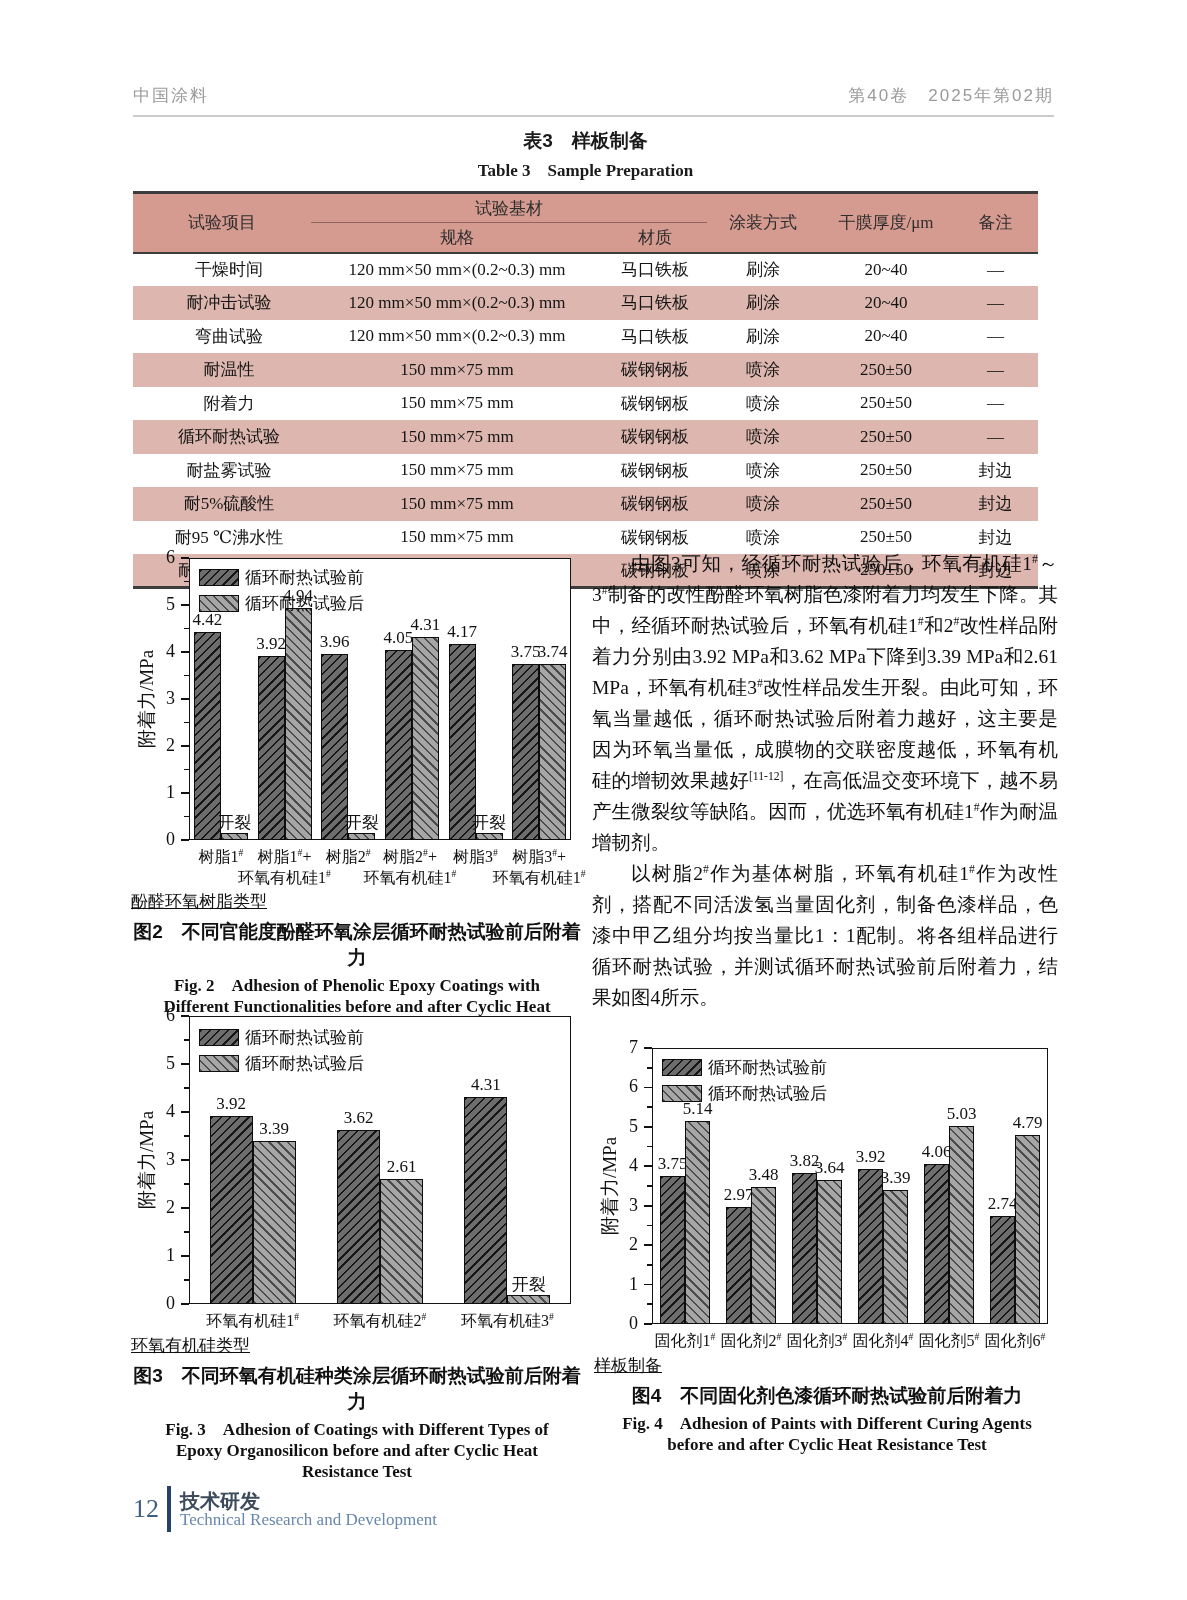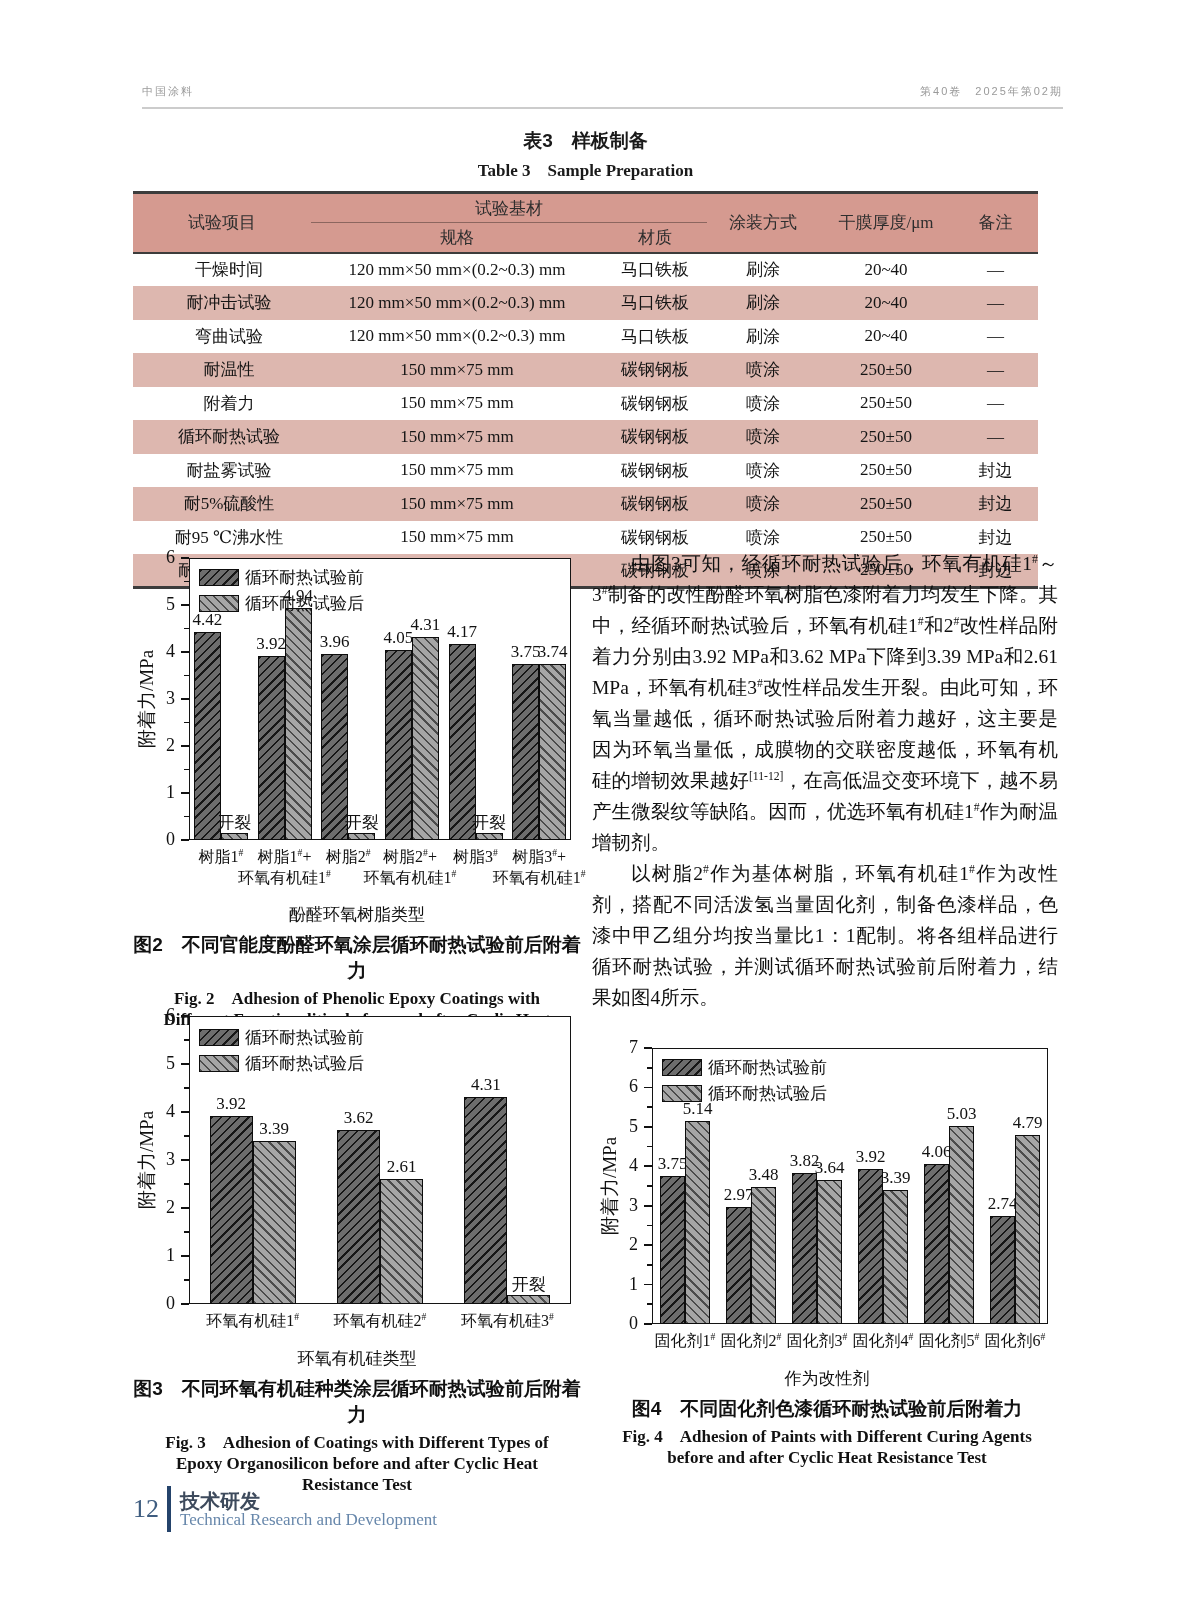--- a/index.html
+++ b/index.html
@@ -1,22 +1,22 @@
 <!DOCTYPE html>
 <html><head>
 <meta charset="utf-8">
 <style>
   html,body{margin:0;padding:0;background:#ffffff;}
   .page{position:relative;width:1187px;height:1600px;background:#fff;overflow:hidden;
         font-family:"Liberation Serif","DejaVu Serif",serif;color:#111;}
   
-  .runhead{position:absolute;top:84px;left:142px;width:921px;display:flex;
+  .runhead{position:absolute;top:84px;left:133px;width:921px;display:flex;
            justify-content:space-between;align-items:flex-end;
            font-family:"Liberation Sans","DejaVu Sans",sans-serif;
-           font-size:11px;color:#9a9a9a;letter-spacing:2px;
+           font-size:17px;color:#9a9a9a;letter-spacing:2px;
            border-bottom:2px solid #cccccc;padding-bottom:8px;}
   
   .tbl-block{position:absolute;top:128px;left:133px;width:905px;}
   .tbl-title-zh{text-align:center;font-family:"Liberation Sans","DejaVu Sans",sans-serif;
                 font-weight:bold;font-size:19px;color:#1a1a1a;}
   .tbl-title-en{text-align:center;font-weight:bold;font-size:17px;margin-top:5px;color:#1a1a1a;}
   table.sample{border-collapse:collapse;width:905px;margin-top:9px;
                border-top:3px solid #3c3c3c;border-bottom:3px solid #3c3c3c;
                font-size:17px;}
   table.sample th{background:#d59a90;font-weight:normal;color:#2e2e2e;padding:2px 4px;}
@@ -38,21 +38,21 @@
   .hb{background-color:#6d6d6d;
       background-image:repeating-linear-gradient(135deg,rgba(0,0,0,0.8) 0 1.7px,transparent 1.7px 6.5px);}
   .ha{background-color:#a6a6a6;
       background-image:repeating-linear-gradient(45deg,rgba(0,0,0,0.55) 0 1.7px,transparent 1.7px 6.5px);}
   .vlab{position:absolute;width:90px;text-align:center;font-size:17px;color:#111;white-space:nowrap;}
   .catlab{position:absolute;text-align:center;font-size:16px;color:#111;line-height:21px;white-space:nowrap;}
   .legend{position:absolute;}
   .legrow{display:flex;align-items:center;margin-bottom:3px;}
   .legsw{width:40px;height:17px;border:1px solid #0d0d0d;box-sizing:border-box;}
   .leglab{margin-left:6px;font-size:17px;color:#111;white-space:nowrap;}
-  .xlabel{text-align:center;font-size:17px;color:#111;margin-top:15px;}
+  .xlabel{font-size:17px;color:#111;margin-top:2px;text-decoration:underline;}
   .cap-zh{text-align:center;font-family:"Liberation Sans","DejaVu Sans",sans-serif;
           font-weight:bold;font-size:19px;color:#111;margin-top:6px;}
   .cap-en{text-align:center;font-weight:bold;font-size:17px;line-height:21px;color:#111;margin-top:4px;padding:0 14px;}
   sup{font-size:60%;line-height:0;vertical-align:super;}
   
   .rightcol{position:absolute;top:548px;left:592px;width:466px;font-size:19.5px;
             line-height:31px;text-align:justify;color:#101010;}
   .para{text-indent:2em;margin:0;}
   .sechead{margin:0;font-family:"Liberation Sans","DejaVu Sans",sans-serif;}
   .secnum{color:#b03a2e;margin-right:16px;}
@@ -375,21 +375,21 @@
           <div class="legrow">
             <span class="legsw hb"></span>
             <span class="leglab">循环耐热试验前</span>
           </div>
           <div class="legrow">
             <span class="legsw ha"></span>
             <span class="leglab">循环耐热试验后</span>
           </div>
         </div>
       </div>
-    <div class="xlabel">作为改性剂</div>
+    <div class="xlabel">样板制备</div>
     <div class="cap-zh">图4　不同固化剂色漆循环耐热试验前后附着力</div>
     <div class="cap-en">Fig. 4　Adhesion of Paints with Different Curing Agents before and after Cyclic Heat Resistance Test</div>
   </div>
 
   <div class="footer">
     <span class="pageno">12</span>
     <span class="fbar"></span>
     <span>
       <div class="fzh">技术研发</div>
       <div class="fen">Technical Research and Development</div>

